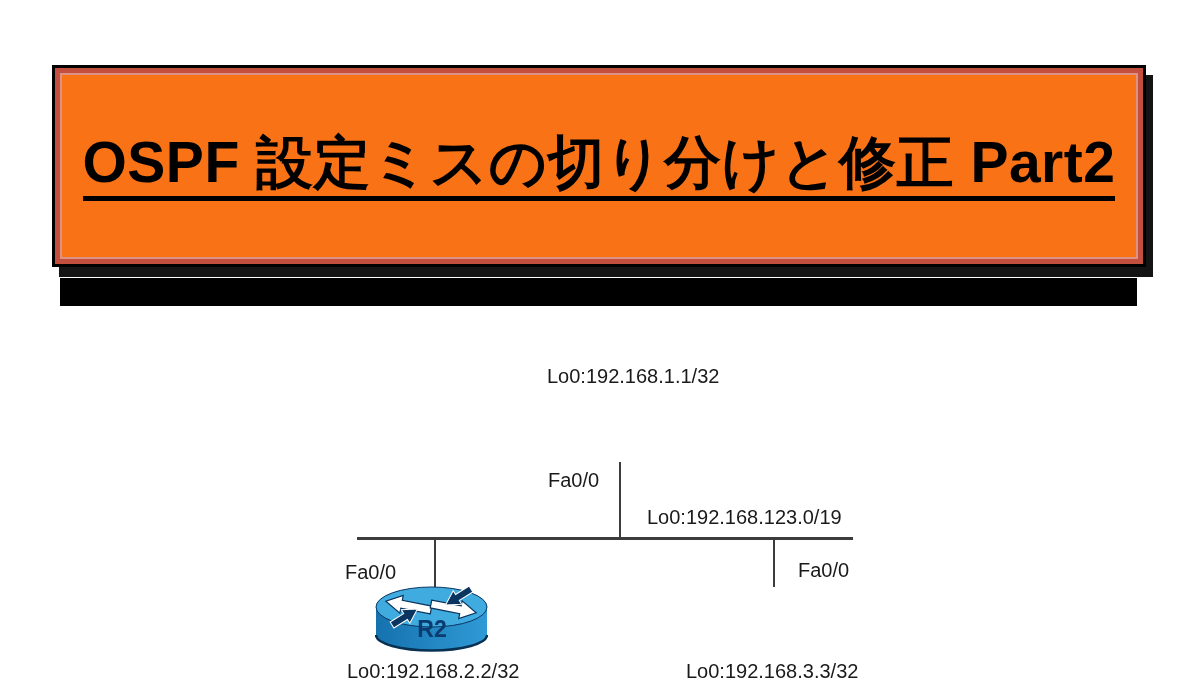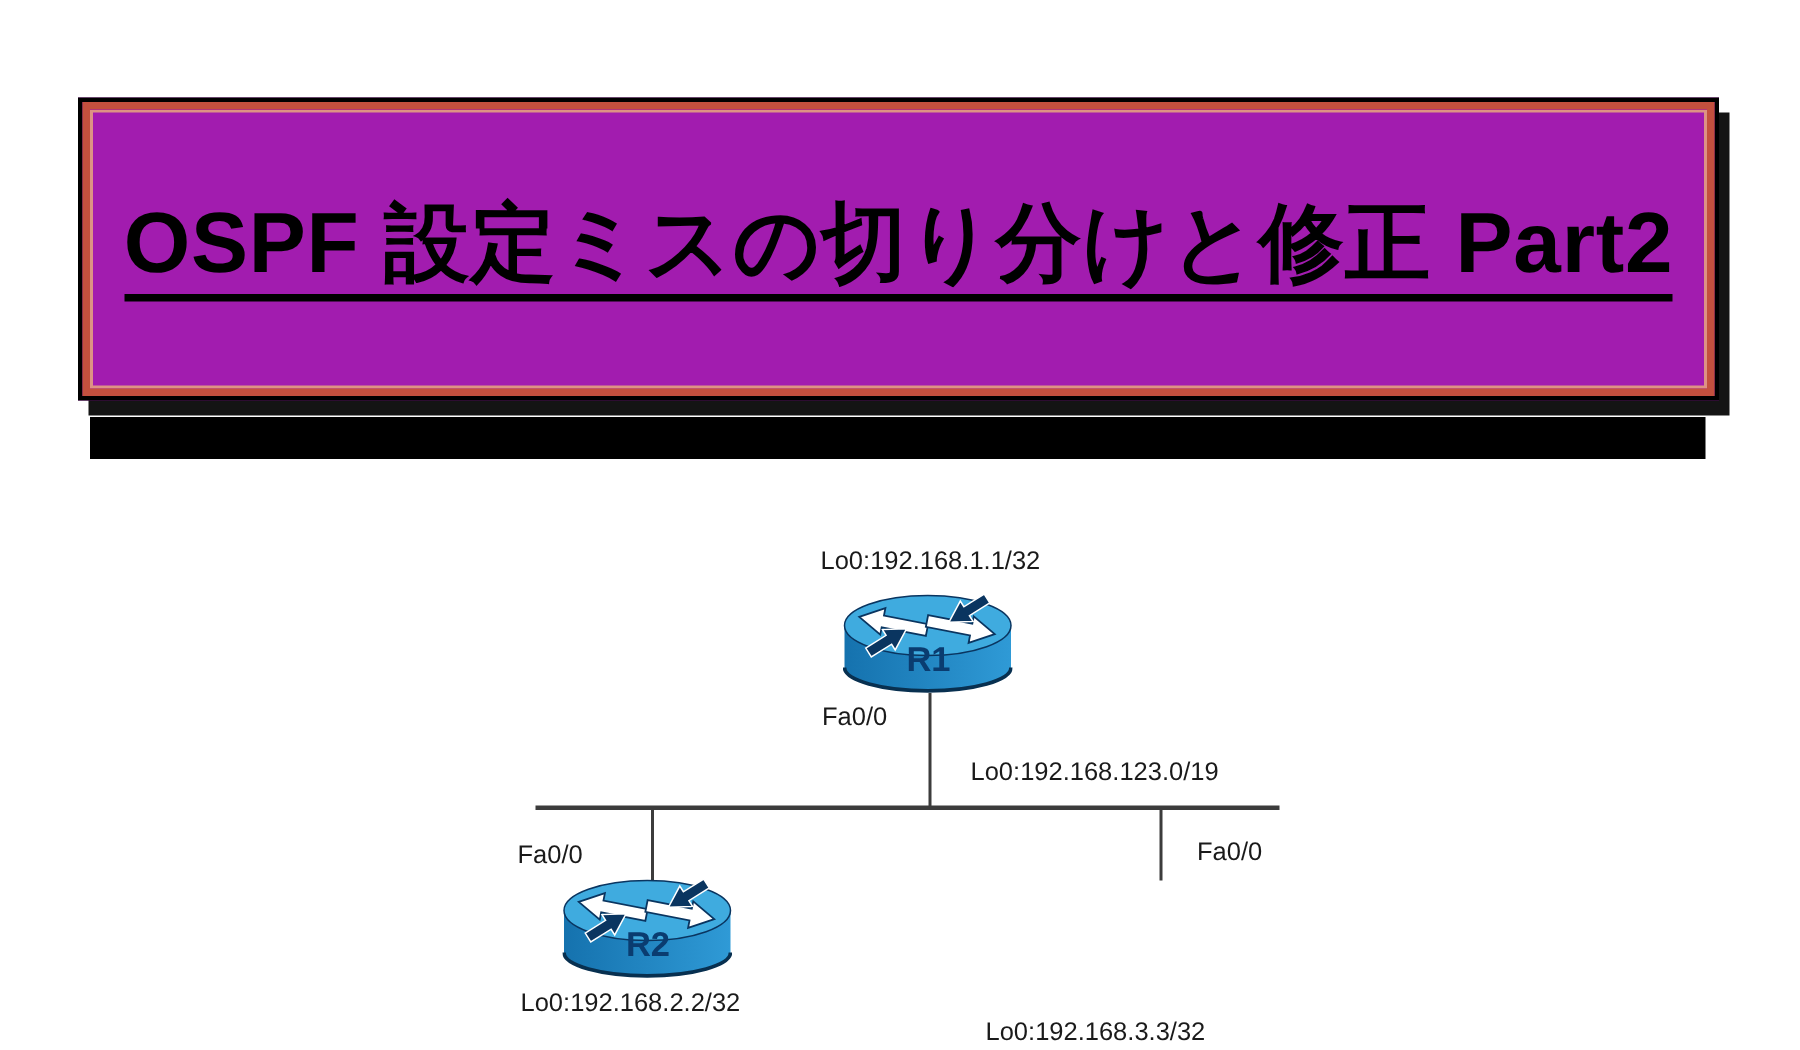--- a/index.html
+++ b/index.html
@@ -3,21 +3,21 @@
 <meta charset="utf-8">
 <style>
   html,body{margin:0;padding:0;background:#ffffff;}
   body{font-family:"Liberation Sans","DejaVu Sans",sans-serif;}
   .slide{position:relative;width:1200px;height:700px;background:#ffffff;overflow:hidden;}
 
   
   .title-box{
     position:absolute;left:52px;top:65px;width:1094px;height:202px;
     box-sizing:border-box;border:3px solid #000;
-    background:#a21caf;
+    background:#f97316;
     box-shadow:7px 10px 0 #141414;
   }
   .title-inner{
     position:absolute;inset:0;border:5px solid #c3503e;
     box-shadow:inset 0 0 0 2px #dd9284;
     display:flex;align-items:center;justify-content:center;
   }
   .title-text{
     margin:0;padding:0 0 3px 0;
     font-size:57px;font-weight:bold;color:#000;line-height:1.1;
@@ -30,30 +30,30 @@
   }
 
   
   .net-line{position:absolute;background:#3c3c3c;}
   .h-bus{left:357px;top:537px;width:496px;height:3px;}
   .v-r1{left:619px;top:462px;width:2px;height:76px;}
   .v-r2{left:434px;top:539px;width:2px;height:48px;}
   .v-r3{left:773px;top:539px;width:2px;height:48px;}
 
   .net-label{
-    position:absolute;font-size:17px;color:#1a1a1a;line-height:1.1;
+    position:absolute;font-size:20px;color:#1a1a1a;line-height:1.1;
     white-space:nowrap;
   }
   .lbl-lo-r1{left:547px;top:365px;}
   .lbl-fa-r1{left:548px;top:469px;}
   .lbl-seg{left:647px;top:506px;}
   .lbl-fa-r2{left:345px;top:561px;}
   .lbl-fa-r3{left:798px;top:559px;}
   .lbl-lo-r2{left:347px;top:660px;text-align:center;}
-  .lbl-lo-r3{left:657px;top:660px;margin-top:19px;}
+  .lbl-lo-r3{left:686px;top:660px;}
 
   .router{position:absolute;width:113px;height:70px;}
   .router-r1{left:562px;top:395px;}
   .router-r2{left:375px;top:585px;}
   .router-r3{left:713px;top:585px;}
   .router svg{display:block;}
   .router text{
     font-family:"Liberation Sans","DejaVu Sans",sans-serif;
     font-size:23px;font-weight:bold;fill:#0a3c70;
   }
@@ -76,40 +76,20 @@
   <div class="net-line v-r3"></div>
 
   <div class="net-label lbl-lo-r1">Lo0:192.168.1.1/32</div>
   <div class="net-label lbl-fa-r1">Fa0/0</div>
   <div class="net-label lbl-seg">Lo0:192.168.123.0/19</div>
   <div class="net-label lbl-fa-r2">Fa0/0</div>
   <div class="net-label lbl-fa-r3">Fa0/0</div>
   <div class="net-label lbl-lo-r2">Lo0:192.168.2.2/32</div>
   <div class="net-label lbl-lo-r3">Lo0:192.168.3.3/32</div>
 
-  <div class="router router-r1">
-    <svg width="113" height="70" viewBox="0 0 113 70">
-      <defs>
-        <linearGradient id="grad-r1" x1="0" y1="0" x2="1" y2="0">
-          <stop offset="0" stop-color="#1572ae"></stop>
-            <stop offset="1" stop-color="#2f9ad6"></stop>
-        </linearGradient>
-      </defs>
-      <path d="M1,24 L1,50 A55.5,15.5 0 0 0 112,50 L112,24 Z" fill="url(#grad-r1)"></path>
-      <path d="M1,50 A55.5,15.5 0 0 0 112,50" fill="none" stroke="#083050" stroke-width="2.5"></path>
-      <ellipse cx="56.5" cy="22" rx="55.5" ry="20" fill="#3fabdf" stroke="#0a3560" stroke-width="1"></ellipse>
-      <g>
-        <path d="M0,-4 L30,-4 L30,-9 L46,0 L30,9 L30,4 L0,4 Z" transform="translate(56,25) rotate(191)" fill="#ffffff" stroke="#0a3560" stroke-width="1.2"></path>
-        <path d="M0,-4 L30,-4 L30,-9 L46,0 L30,9 L30,4 L0,4 Z" transform="translate(56,19) rotate(11)" fill="#ffffff" stroke="#0a3560" stroke-width="1.2"></path>
-        <path d="M0,-3.5 L16,-3.5 L16,-8 L30,0 L16,8 L16,3.5 L0,3.5 Z" transform="translate(96,4) rotate(148)" fill="#0a3560" stroke="#ffffff" stroke-width="1"></path>
-        <path d="M0,-3.5 L16,-3.5 L16,-8 L30,0 L16,8 L16,3.5 L0,3.5 Z" transform="translate(17,40) rotate(-32)" fill="#0a3560" stroke="#ffffff" stroke-width="1"></path>
-      </g>
-      <text x="57" y="52" text-anchor="middle">R1</text>
-    </svg>
-  </div>
 
   <div class="router router-r2">
     <svg width="113" height="70" viewBox="0 0 113 70">
       <defs>
         <linearGradient id="grad-r2" x1="0" y1="0" x2="1" y2="0">
           <stop offset="0" stop-color="#1572ae"></stop>
             <stop offset="1" stop-color="#2f9ad6"></stop>
         </linearGradient>
       </defs>
       <path d="M1,24 L1,50 A55.5,15.5 0 0 0 112,50 L112,24 Z" fill="url(#grad-r2)"></path>

